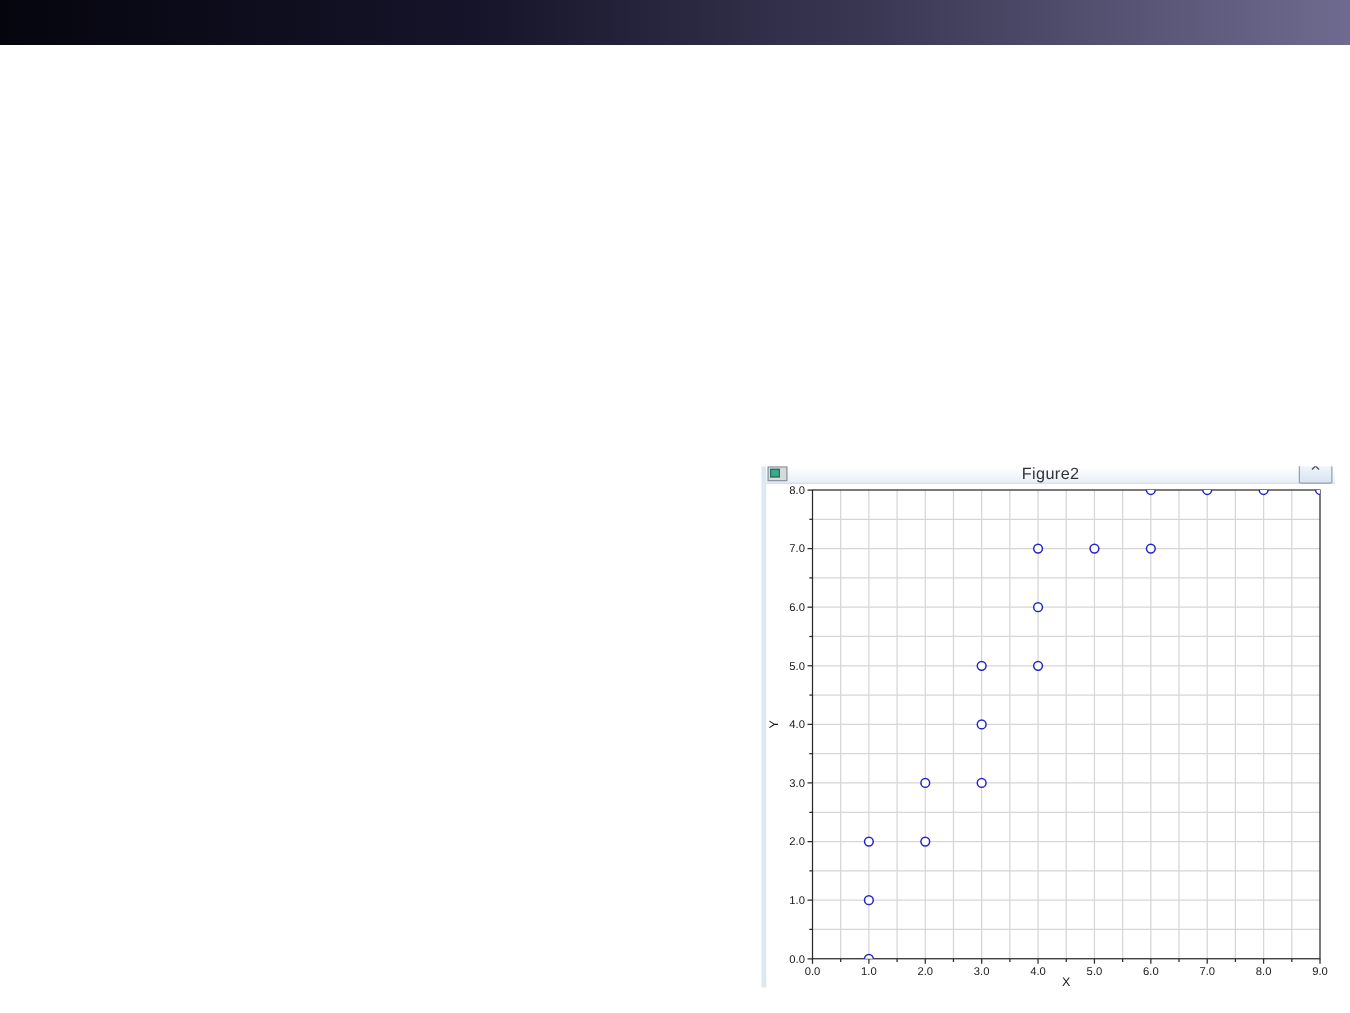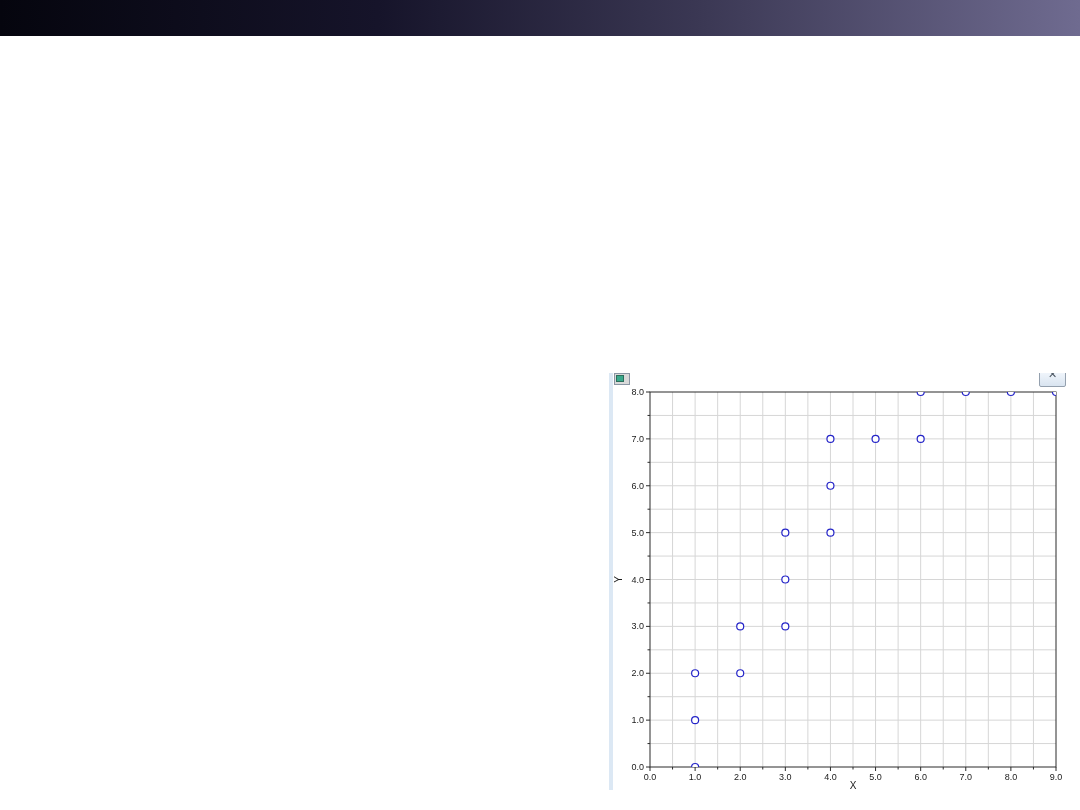--- a/index.html
+++ b/index.html
@@ -52,20 +52,23 @@
   }
 </style>
 </head>
 <body>
 
 <div class="top-bar"></div>
 
 <div class="fig-window">
   <div class="win-left-strip"></div>
 
+  <div class="title-bar">
+    <div class="title-text">Figure2</div>
+  </div>
 
   <div class="win-icon">
     <div class="win-icon-inner"></div>
   </div>
 
   <div class="close-btn">
     <span>✕</span>
   </div>
 
   <svg class="plot-svg" viewBox="0 0 459 400" xmlns="http://www.w3.org/2000/svg">

